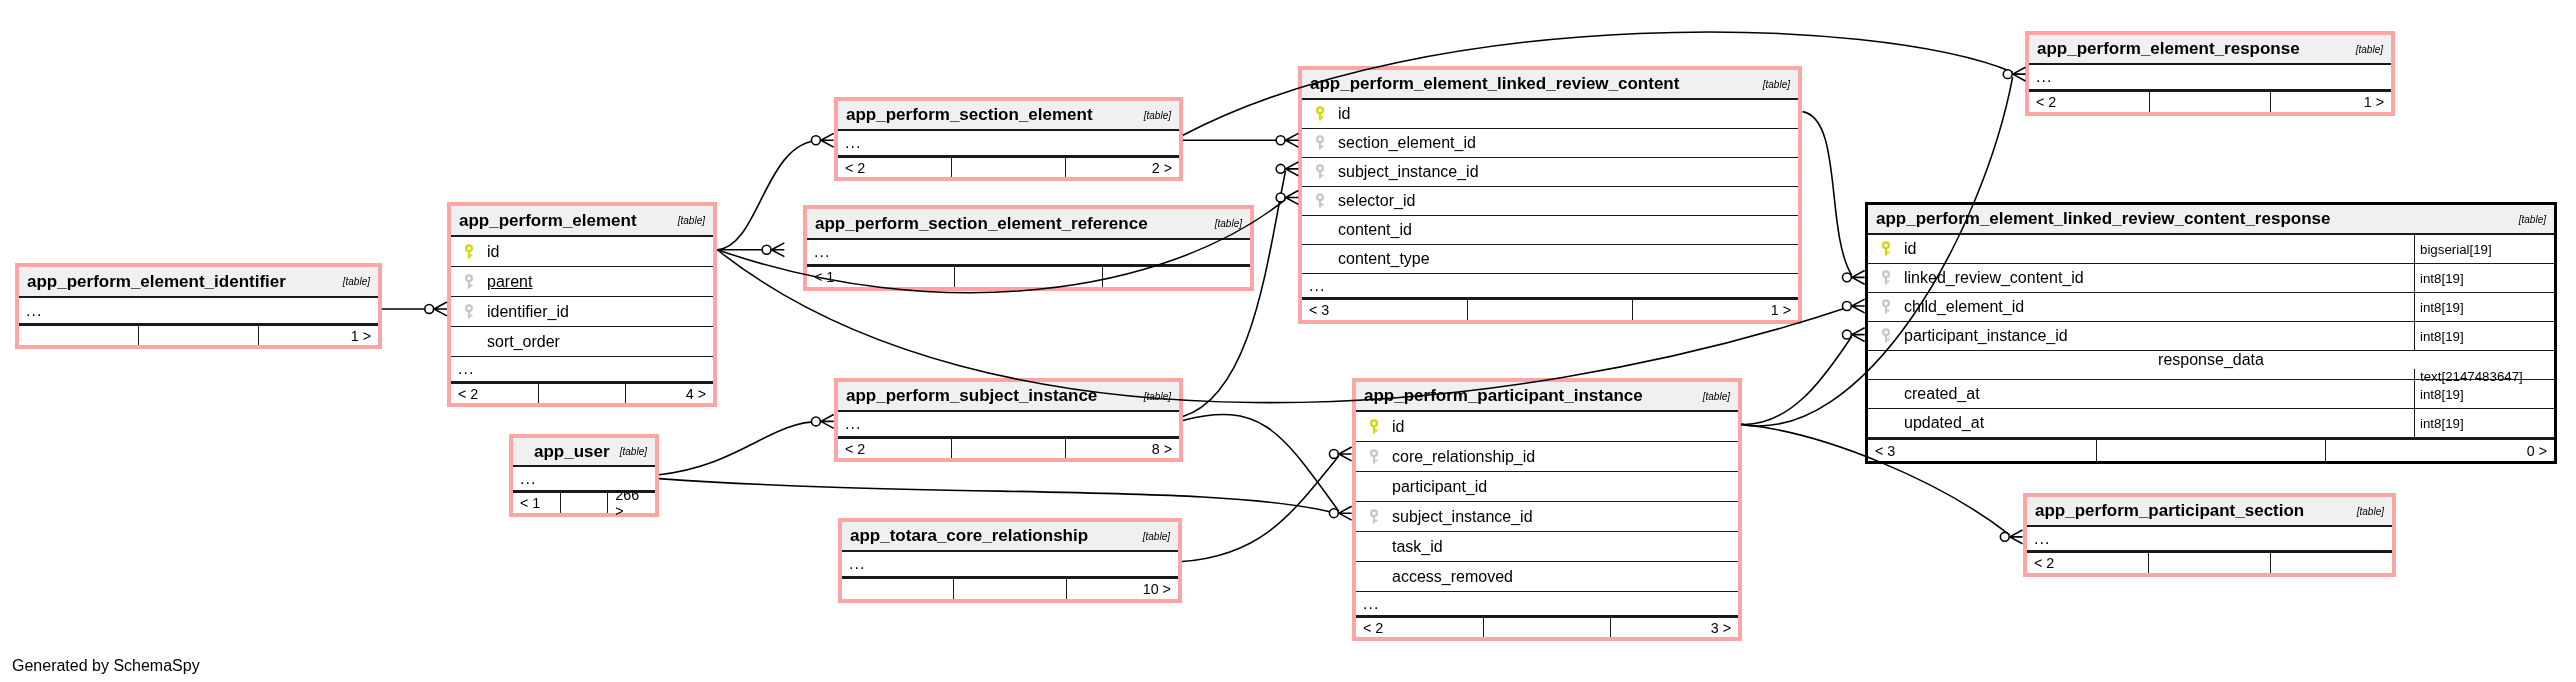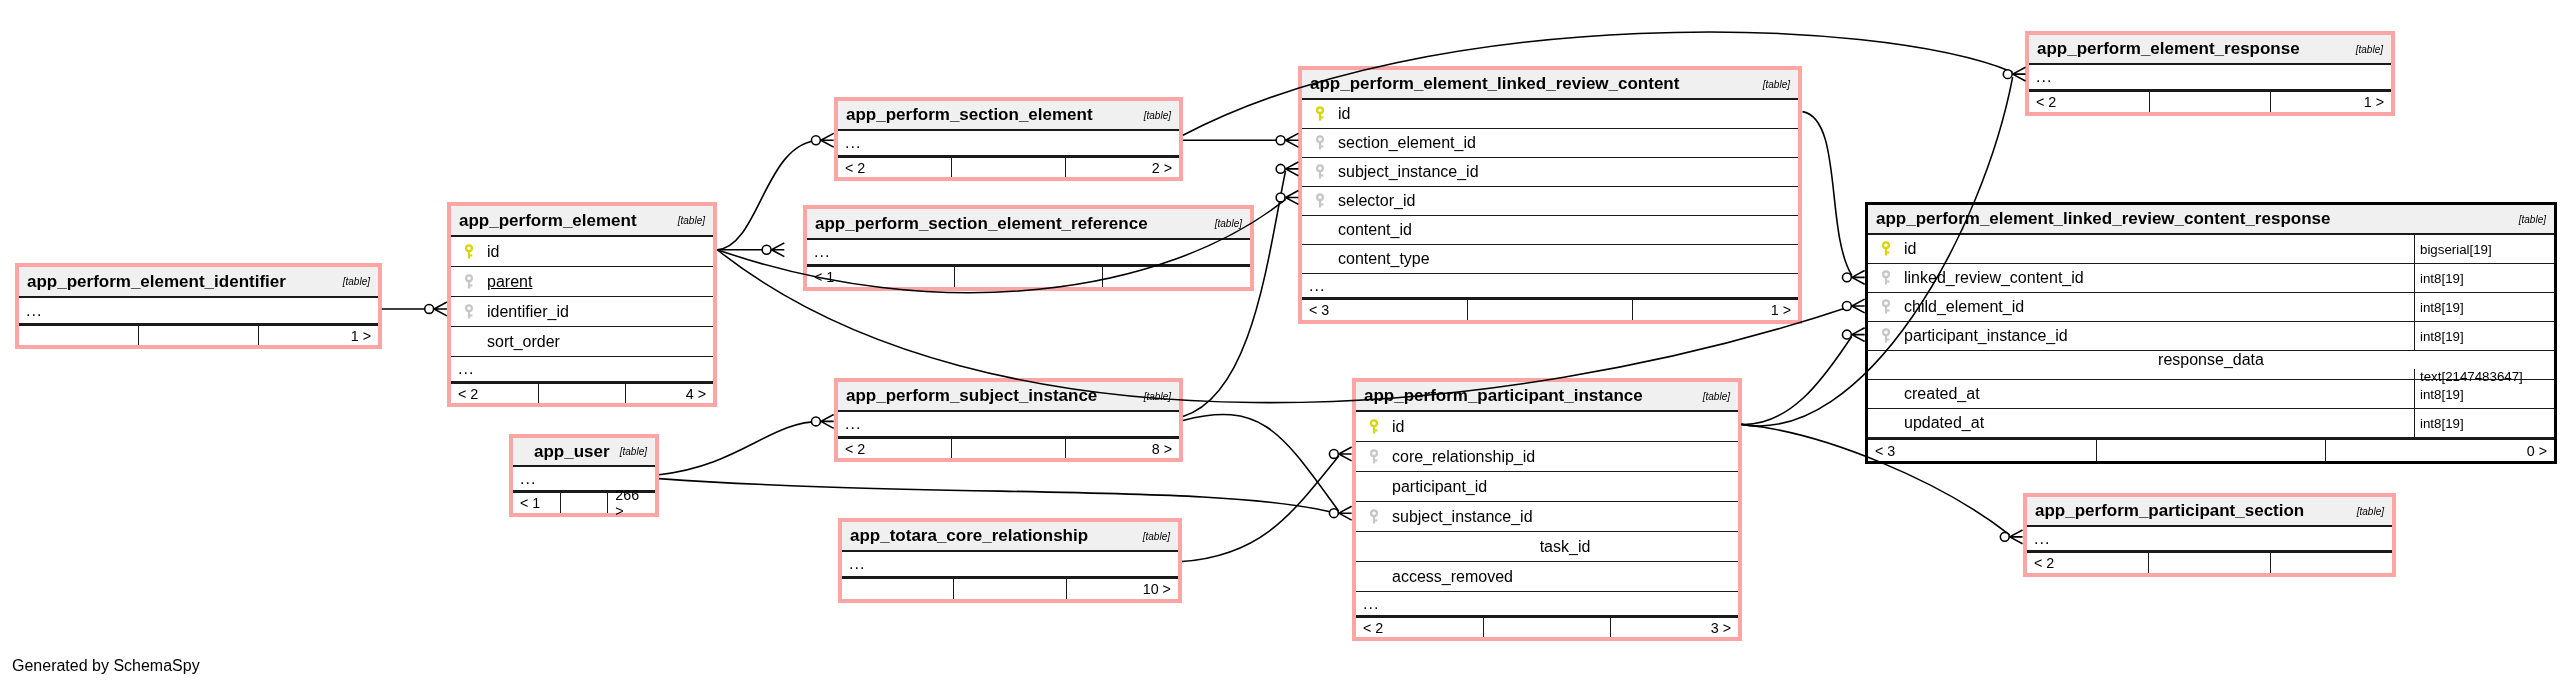--- a/index.html
+++ b/index.html
@@ -403,21 +403,21 @@
       </div>
       <div class="row" style="height: 30px;">
         <span class="ic">
           <svg width="14" height="16" viewBox="0 0 14 16">
             <circle cx="7" cy="4.2" r="2.9" fill="none" stroke="#c6c6c6" stroke-width="2.2"></circle>
             <path d="M7 7.1 L7 14.5 M7 11.5 L10.4 11.5" fill="none" stroke="#c6c6c6" stroke-width="2.2"></path>
           </svg>
         </span>
         <span class="cn">subject_instance_id</span>
       </div>
-      <div class="row" style="height: 30px; justify-content: center;">
+      <div class="row" style="height: 30px;">
         <span class="ic"></span>
         <span class="cn">task_id</span>
       </div>
       <div class="row" style="height: 30px;">
         <span class="ic"></span>
         <span class="cn">access_removed</span>
       </div>
       <div class="row dots" style="height: 24px;">...</div>
       <div class="ftr" style="height: 21px;">
         <span class="fc">&lt; 2</span>

